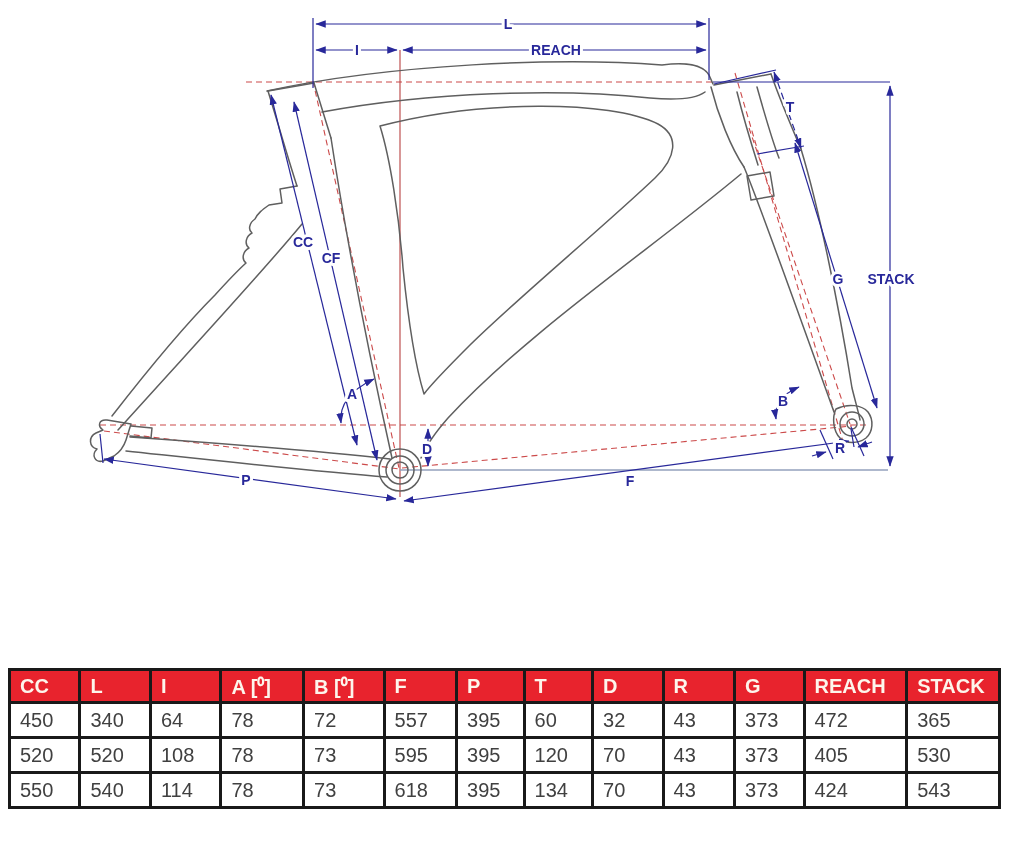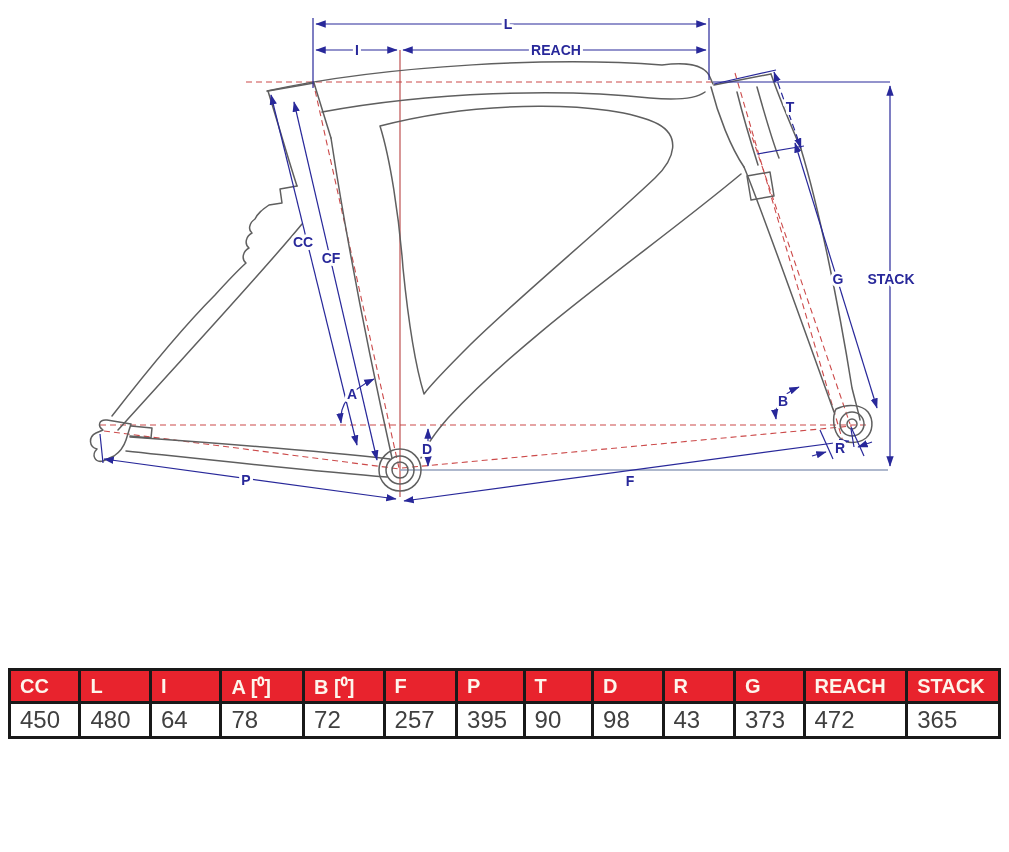--- a/index.html
+++ b/index.html
@@ -27,21 +27,21 @@
     border:3px solid var(--ink);
     padding:0 0 0 9px;text-align:left;vertical-align:middle;
     white-space:nowrap;overflow:hidden;
   }
   .geo-table th{
     background:var(--table-red);color:#fdf5ec;
     font-size:20px;font-weight:bold;height:30px;
   }
   .geo-table td{
     background:#ffffff;color:#404040;
-    font-size:24px;font-weight:normal;height:32px;
+    font-size:20px;font-weight:normal;height:32px;
   }
 </style>
 </head>
 <body>
 
 <div class="diagram-wrap">
 <svg width="1009" height="660" viewBox="0 0 1009 660">
   <defs>
     <marker id="arr" viewBox="0 0 10 10" refX="9" refY="5" markerWidth="9" markerHeight="9" orient="auto-start-reverse">
       <path d="M0,1.6 L9.6,5 L0,8.4 Z" style="fill:var(--dim)"></path>
@@ -166,27 +166,57 @@
       <th>D</th>
       <th>R</th>
       <th>G</th>
       <th>REACH</th>
       <th>STACK</th>
     </tr>
   </thead>
   <tbody>
     <tr>
       <td>450</td>
-      <td>480</td>
+      <td>340</td>
       <td>64</td>
       <td>78</td>
       <td>72</td>
-      <td>257</td>
+      <td>557</td>
       <td>395</td>
-      <td>90</td>
-      <td>98</td>
+      <td>60</td>
+      <td>32</td>
       <td>43</td>
       <td>373</td>
       <td>472</td>
       <td>365</td>
     </tr>
+    <tr>
+      <td>520</td>
+      <td>520</td>
+      <td>108</td>
+      <td>78</td>
+      <td>73</td>
+      <td>595</td>
+      <td>395</td>
+      <td>120</td>
+      <td>70</td>
+      <td>43</td>
+      <td>373</td>
+      <td>405</td>
+      <td>530</td>
+    </tr>
+    <tr>
+      <td>550</td>
+      <td>540</td>
+      <td>114</td>
+      <td>78</td>
+      <td>73</td>
+      <td>618</td>
+      <td>395</td>
+      <td>134</td>
+      <td>70</td>
+      <td>43</td>
+      <td>373</td>
+      <td>424</td>
+      <td>543</td>
+    </tr>
   </tbody>
 </table>
 
 </body></html>

